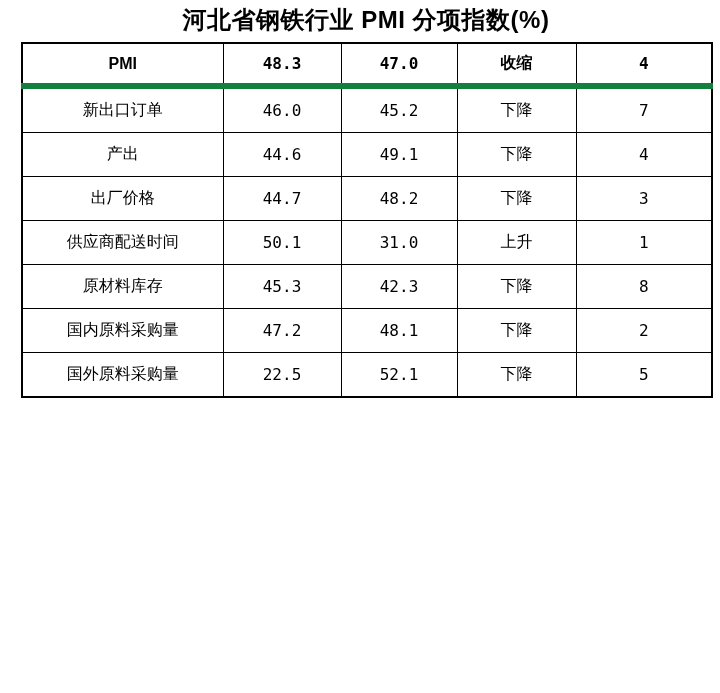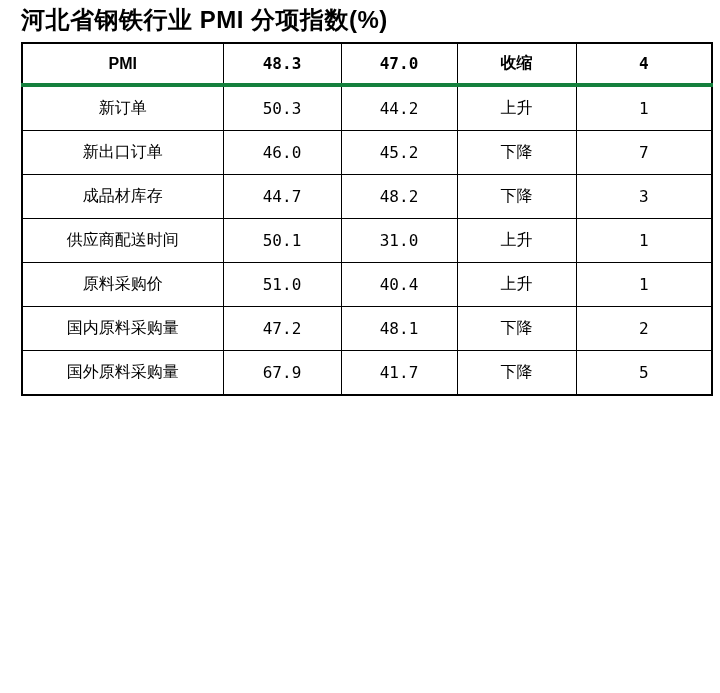--- a/index.html
+++ b/index.html
@@ -15,20 +15,21 @@
   .page {
     position: relative;
     width: 720px;
     height: 693px;
   }
   .title {
     position: absolute;
     top: 4px;
     left: 21px;
     width: 690px;
+    text-align: center;
     font-size: 24px;
     font-weight: bold;
     letter-spacing: 0.5px;
     white-space: nowrap;
   }
   table.pmi {
     position: absolute;
     left: 21px;
     top: 42px;
     width: 690px;
@@ -52,21 +53,21 @@
     border-bottom: 2px solid #000000;
   }
   tr.header-row th.item-col .raise {
     position: relative;
     top: -10px;
     display: inline-block;
   }
   tr.pmi-row td {
     height: 39px;
     font-weight: bold;
-    border-bottom: 4px solid #15803d;
+    border-bottom: 6px solid #15803d;
   }
   tr.body-row td {
     height: 43px;
   }
   td.num, th.num {
     font-family: "DejaVu Sans Mono", "Liberation Mono", monospace;
   }
   tr.pmi-row td.num { font-weight: bold; }
 </style>
 </head>
@@ -88,76 +89,76 @@
     <tbody>
 
     <tr class="pmi-row">
       <td>PMI</td>
       <td class="num">48.3</td>
       <td class="num">47.0</td>
       <td>收缩</td>
       <td class="num">4</td>
     </tr>
 
-    <tr class="body-row">
-      <td>新订单</td>
-      <td class="num">50.3</td>
-      <td class="num">44.2</td>
-      <td>上升</td>
-      <td class="num">1</td>
-    </tr>
 
 
 
     <tr class="body-row">
       <td>新出口订单</td>
       <td class="num">46.0</td>
       <td class="num">45.2</td>
       <td>下降</td>
       <td class="num">7</td>
     </tr>
 
+    <tr class="body-row">
+      <td>产出</td>
+      <td class="num">44.6</td>
+      <td class="num">49.1</td>
+      <td>下降</td>
+      <td class="num">4</td>
+    </tr>
 
     <tr class="body-row">
-      <td>成品材库存</td>
+      <td>出厂价格</td>
       <td class="num">44.7</td>
       <td class="num">48.2</td>
       <td>下降</td>
       <td class="num">3</td>
     </tr>
 
 
     <tr class="body-row">
       <td>供应商配送时间</td>
       <td class="num">50.1</td>
       <td class="num">31.0</td>
       <td>上升</td>
       <td class="num">1</td>
     </tr>
 
+    <tr class="body-row">
+      <td>原材料库存</td>
+      <td class="num">45.3</td>
+      <td class="num">42.3</td>
+      <td>下降</td>
+      <td class="num">8</td>
+    </tr>
 
-    <tr class="body-row">
-      <td>原料采购价</td>
-      <td class="num">51.0</td>
-      <td class="num">40.4</td>
-      <td>上升</td>
-      <td class="num">1</td>
-    </tr>
 
     <tr class="body-row">
       <td>国内原料采购量</td>
       <td class="num">47.2</td>
       <td class="num">48.1</td>
       <td>下降</td>
       <td class="num">2</td>
     </tr>
 
     <tr class="body-row">
       <td>国外原料采购量</td>
-      <td class="num">67.9</td>
-      <td class="num">41.7</td>
+      <td class="num">22.5</td>
+      <td class="num">52.1</td>
       <td>下降</td>
       <td class="num">5</td>
     </tr>
 
   </tbody>
     </table>
 </div>
 
 </body></html>

